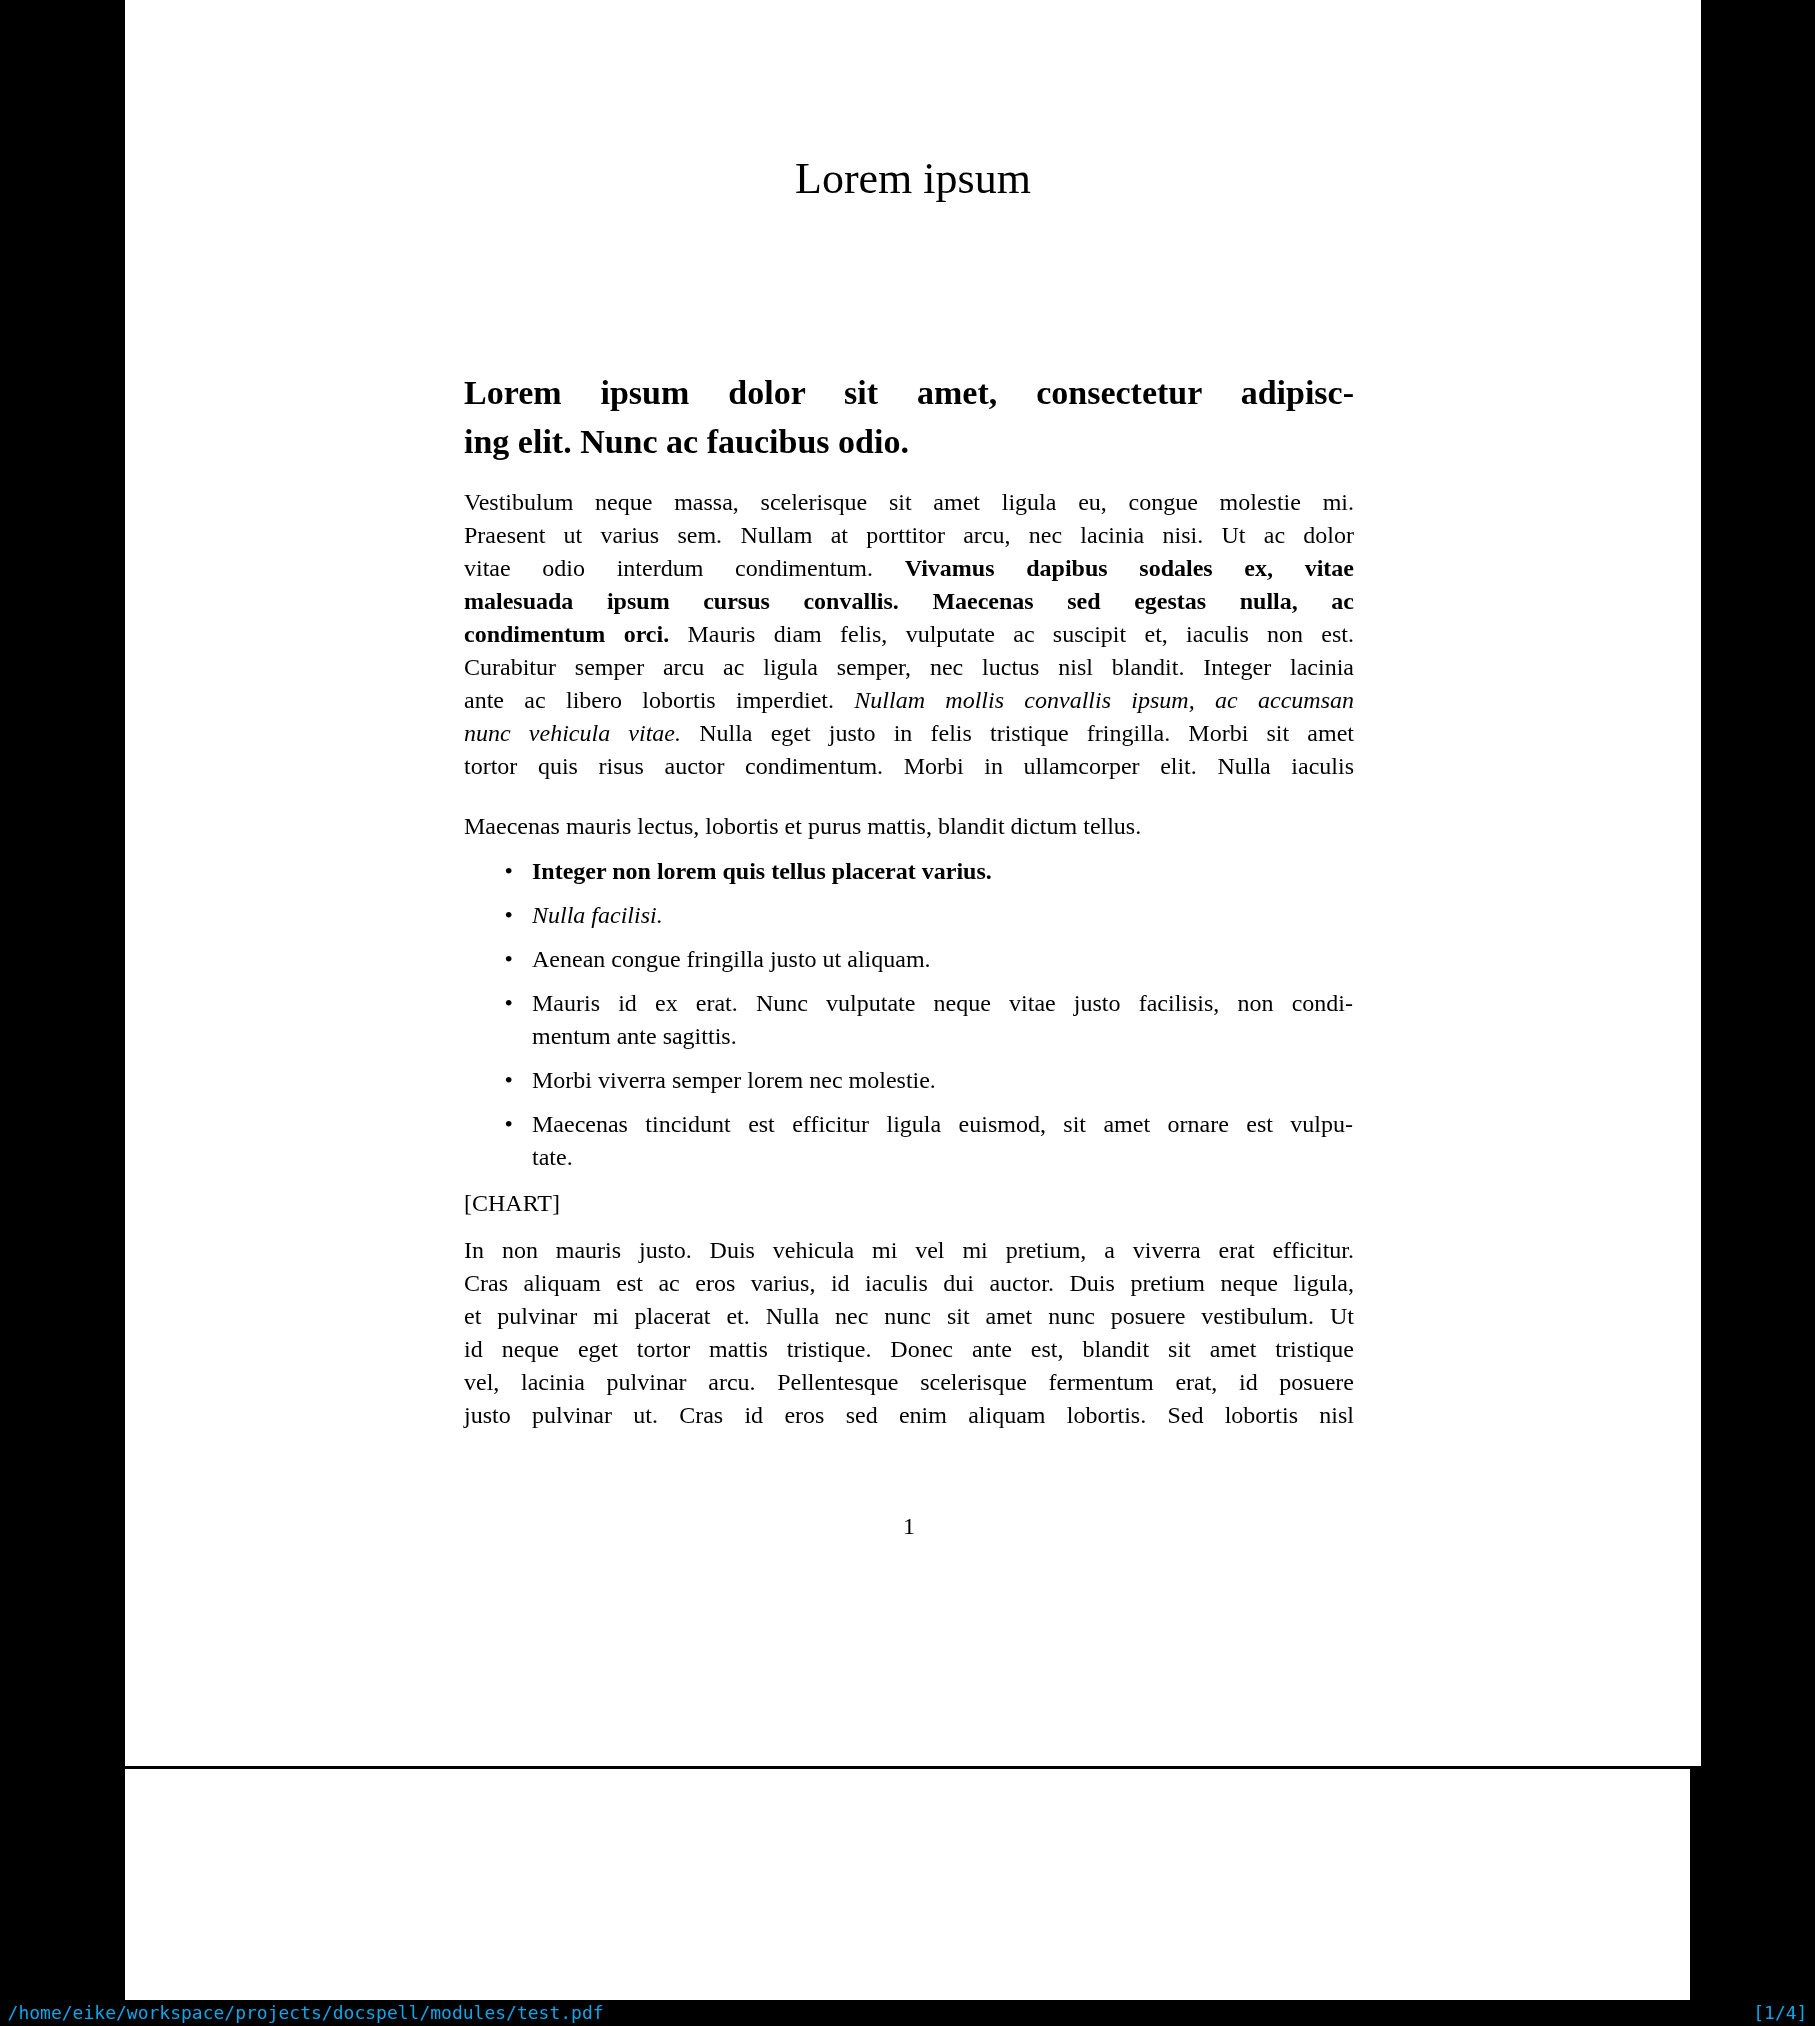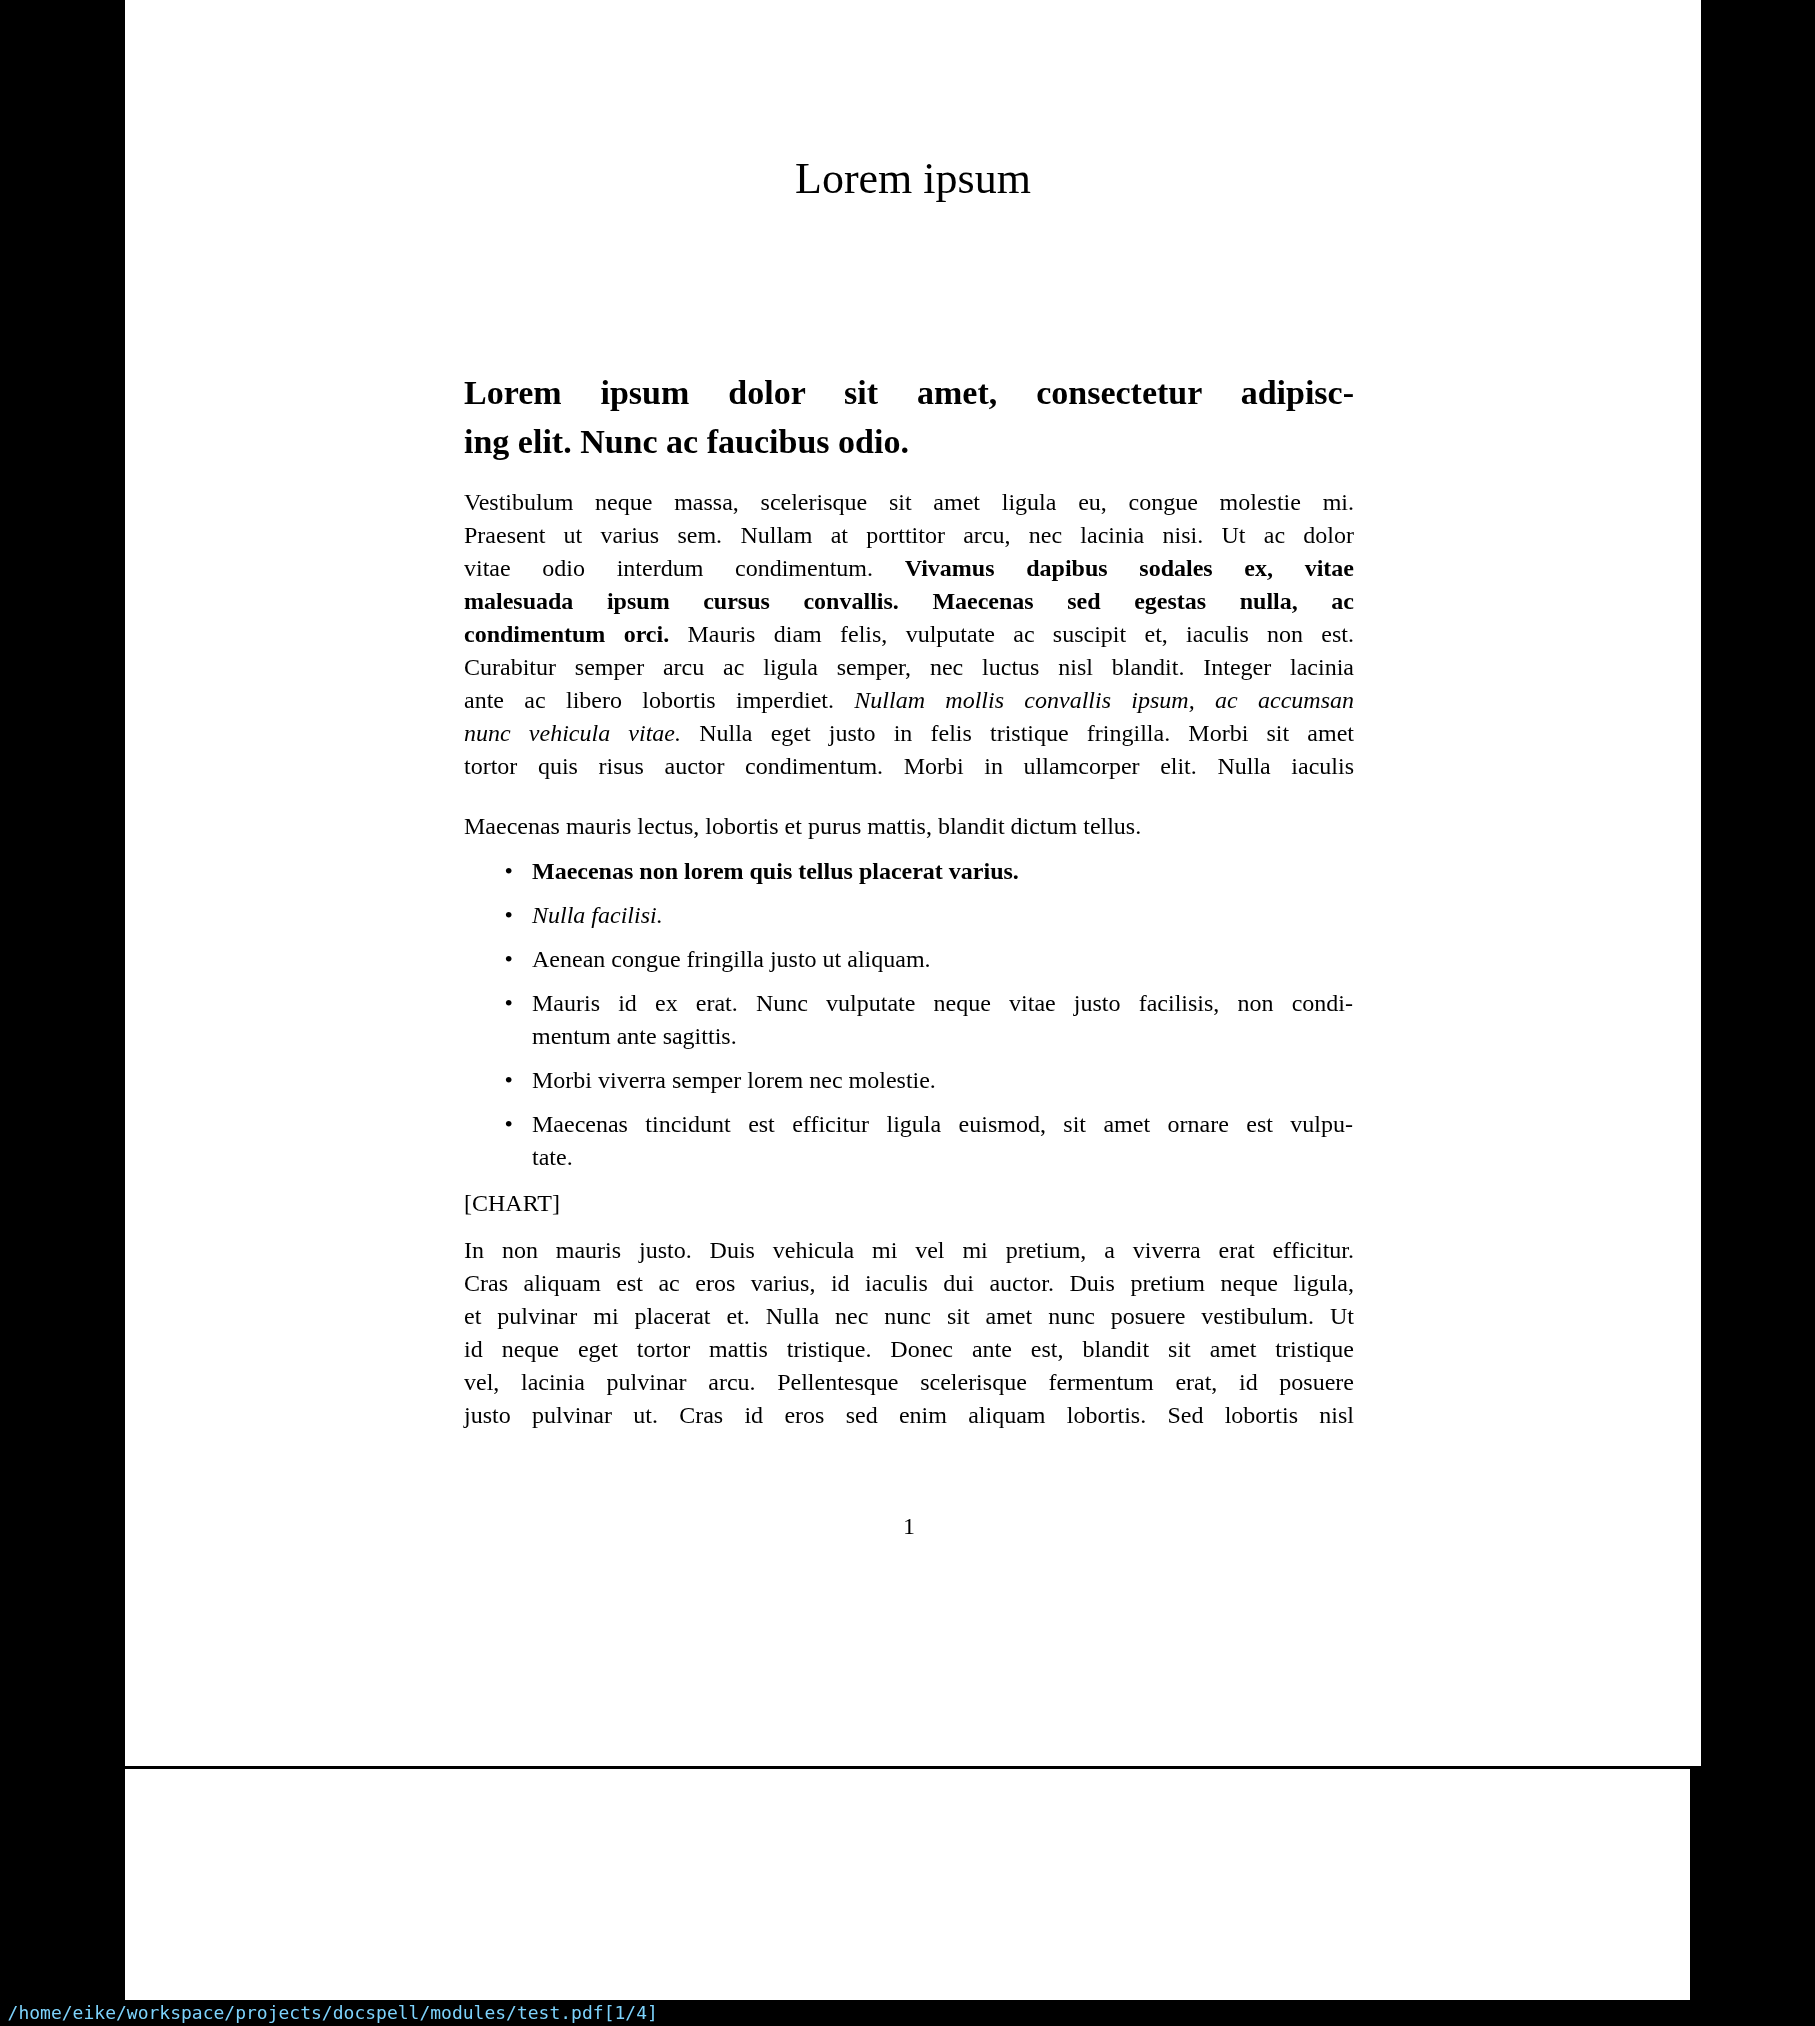--- a/index.html
+++ b/index.html
@@ -45,24 +45,24 @@
   .item-b .line { font-weight:bold; }
   .item-i .line { font-style:italic; }
 
   .page-number {
     position:absolute; left:339px; top:1510px; width:890px;
     text-align:center; font-size:24px; line-height:33px;
   }
 
   .statusbar {
     position:absolute; left:0; bottom:0; width:1815px; height:26.5px;
-    background:#000000; color:#7dd3fc;
+    background:#000000; color:#0ea5e9;
     font-family:"DejaVu Sans Mono","Liberation Mono",monospace;
     font-size:18px; line-height:26.5px;
-    display:flex; justify-content:flex-start;
+    display:flex; justify-content:space-between;
     padding:0 7.6px; box-sizing:border-box;
   }
 </style>
 </head>
 <body>
 
 <div class="doc-view">
 
   <div class="page page-1">
     <div class="doc-title">Lorem ipsum</div>
@@ -84,21 +84,21 @@
         <div class="line pline just"><span>tortor quis risus auctor condimentum. Morbi in ullamcorper elit. Nulla iaculis</span></div>
       </div>
 
     <div class="para body-size" id="para2">
         <div class="line pline"><span>Maecenas mauris lectus, lobortis et purus mattis, blandit dictum tellus.</span></div>
       </div>
 
     <div class="body-size" id="bullet-list">
         <div class="list-item item-b">
           <span class="bullet">•</span>
-          <div class="line pline"><span>Maecenas non lorem quis tellus placerat varius.</span></div>
+          <div class="line pline"><span>Integer non lorem quis tellus placerat varius.</span></div>
         </div>
         <div class="list-item item-i">
           <span class="bullet">•</span>
           <div class="line pline"><span>Nulla facilisi.</span></div>
         </div>
         <div class="list-item item-n">
           <span class="bullet">•</span>
           <div class="line pline"><span>Aenean congue fringilla justo ut aliquam.</span></div>
         </div>
         <div class="list-item item-n">

